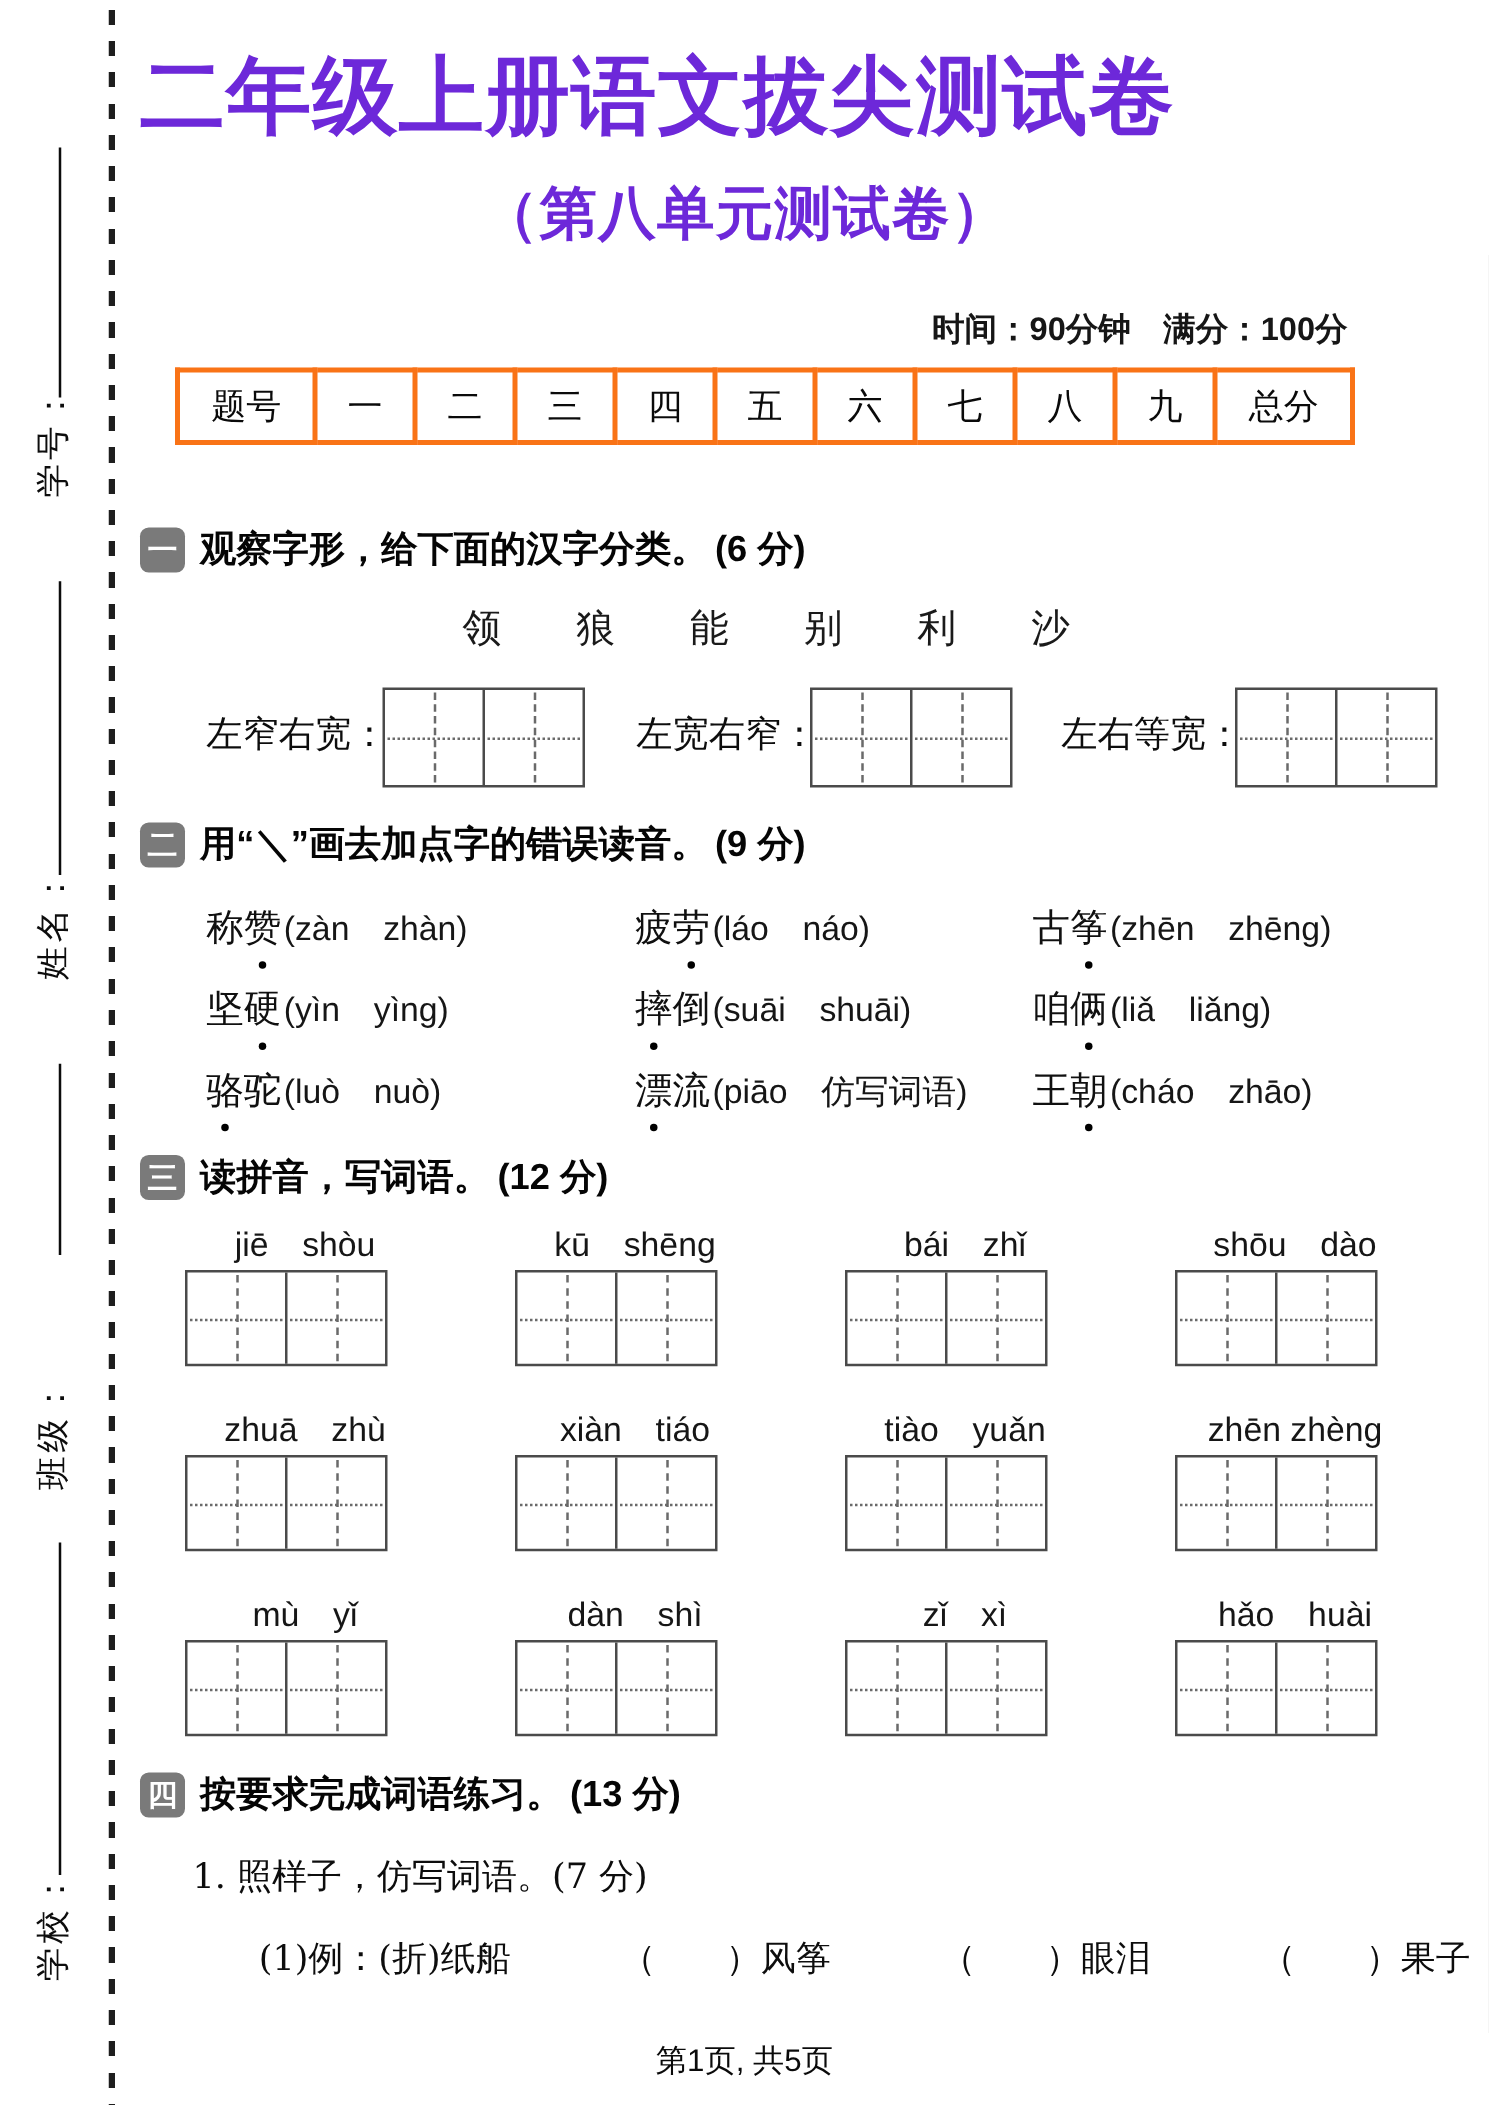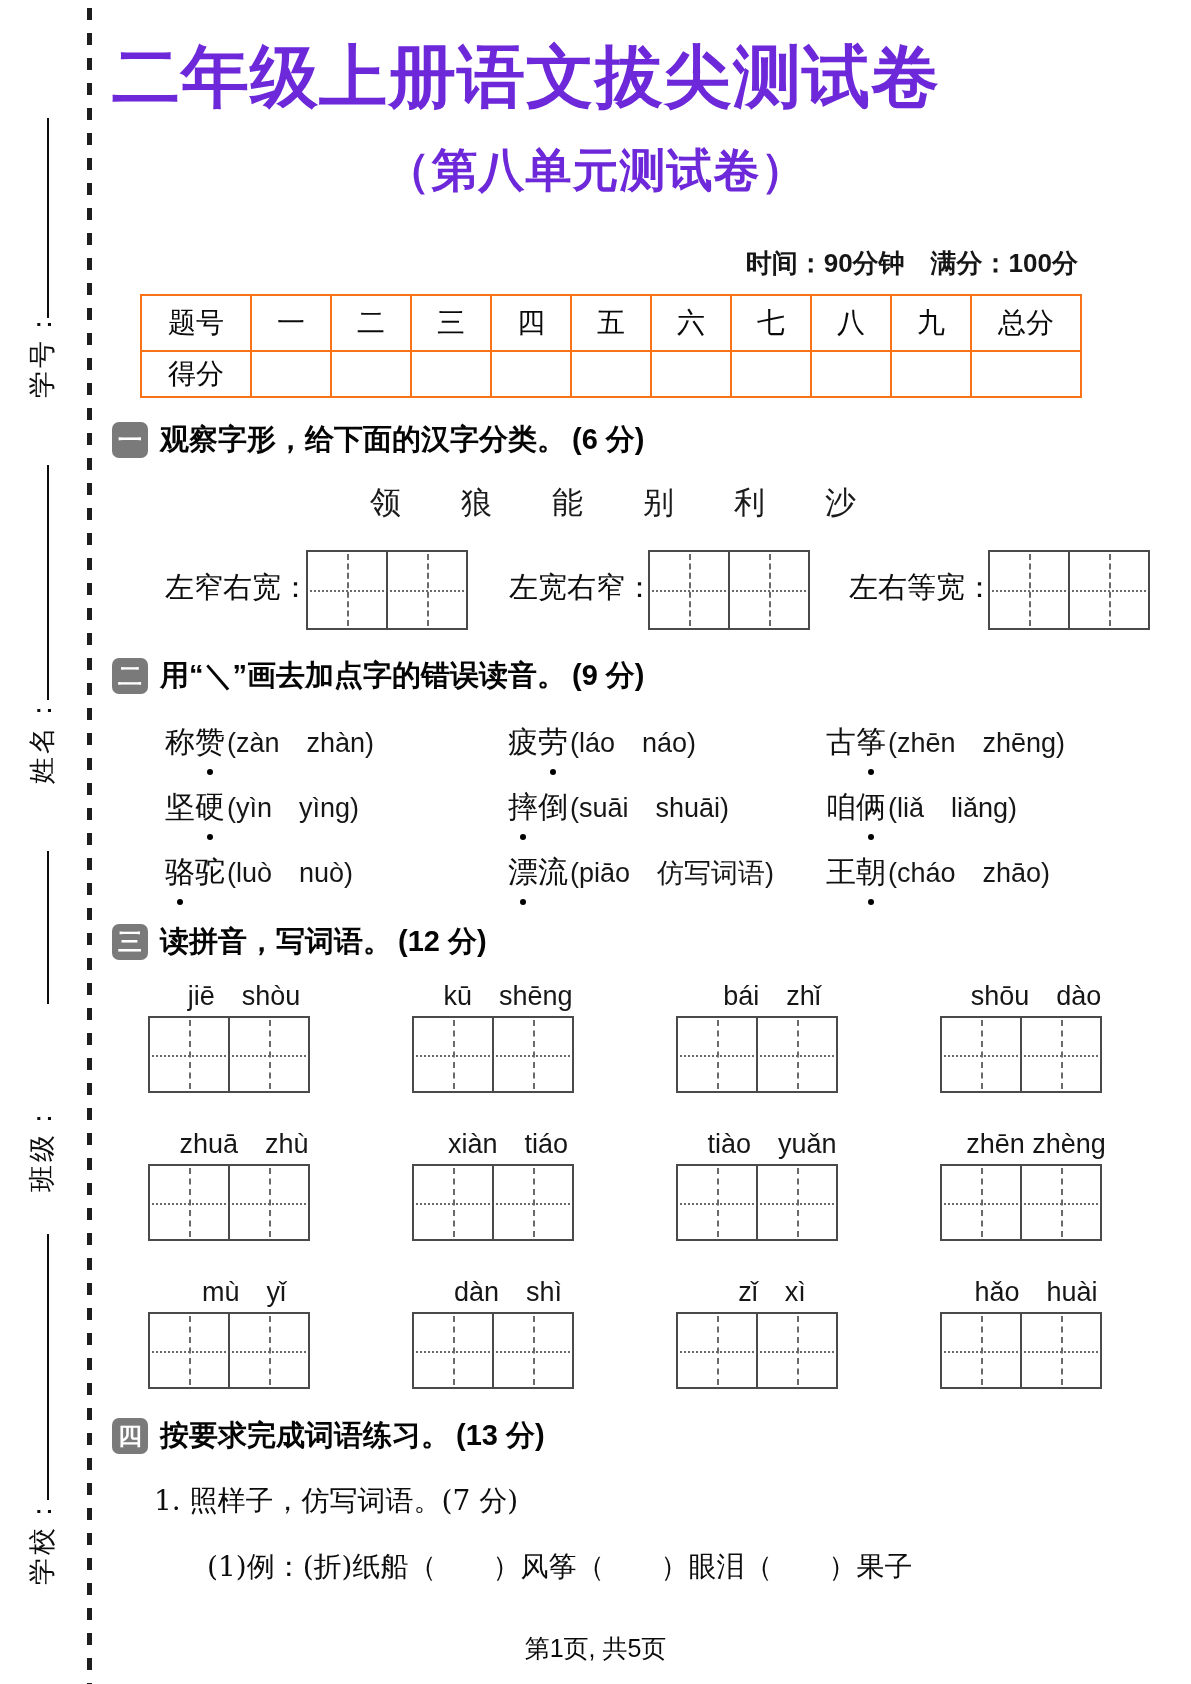--- a/index.html
+++ b/index.html
@@ -21,21 +21,21 @@
   .main { position:absolute; left:112px; top:0; width:1040px; height:1684px; }
   .head { position:absolute; left:0; top:0; width:968px; height:300px; }
   .h1 { position:absolute; top:32px; left:0; width:100%; 
         font-size:68px; font-weight:900; letter-spacing:1px; color:#6d28d9; }
   .h2 { position:absolute; top:140px; left:0; width:100%; text-align:center;
         font-size:46px; font-weight:800; letter-spacing:1px; color:#6d28d9; }
   .meta { position:absolute; top:246px; right:2px; font-size:26px; font-weight:600; color:#161616; }
   
   table.score { position:absolute; top:294px; left:28px; width:940px;
         border-collapse:collapse; table-layout:fixed; }
-  table.score td { border:2px solid #f97316; text-align:center; vertical-align:middle;
+  table.score td { border:4px solid #f97316; text-align:center; vertical-align:middle;
         font-size:28px; font-weight:500; color:#0a0a0a; padding:0; }
   table.score tr.r1 td { height:54px; }
   table.score tr.r2 td { height:44px; }
   
   .sec-title { position:absolute; display:flex; align-items:center; gap:12px;
         font-size:29px; font-weight:700; color:#050505; white-space:nowrap; }
   .badge { flex:0 0 auto; width:36px; height:36px; background:#7a7a7a; color:#fff;
         border-radius:7px; display:flex; align-items:center; justify-content:center;
         font-size:24px; font-weight:700; }
   .pts { margin-left:6px; font-weight:600; }
@@ -60,21 +60,21 @@
   .dotc::after { content:""; position:absolute; left:50%; margin-left:-3px; bottom:-12px;
         width:6px; height:6px; border-radius:50%; background:#000; }
   .py { font-size:27px; color:#161616; margin-left:2px; }
   
   .s3item { position:absolute; width:192px; text-align:center; }
   .pyw { font-size:27px; color:#161616; white-space:nowrap; height:32px; line-height:32px; }
   .s3item .tzg { width:162px; height:77px; margin-top:4px; }
   
   .s4line { position:absolute; font-family:"DejaVu Serif", serif; font-size:28px;
         color:#0d0d0d; white-space:nowrap; }
-  .s4seg { display:flex; }
+  .s4seg { display:flex; gap:88px; }
   
   .footer { position:absolute; top:1632px; left:0; width:1191px; text-align:center;
         font-size:25px; color:#0a0a0a; }
 </style>
 </head>
 <body>
 
 <div class="page">
 
   <div class="bind-line"></div>
@@ -116,33 +116,20 @@
         <td>二</td>
         <td>三</td>
         <td>四</td>
         <td>五</td>
         <td>六</td>
         <td>七</td>
         <td>八</td>
         <td>九</td>
         <td>总分</td>
       </tr>
-      <tr class="r2">
-        <td>得分</td>
-        <td></td>
-            <td></td>
-        <td></td>
-            <td></td>
-        <td></td>
-            <td></td>
-        <td></td>
-            <td></td>
-        <td></td>
-            <td></td>
-      </tr>
     </tbody>
       </table>
 
     <div class="sec-title" style="top:420px;left:0">
       <span class="badge">一</span>
       <span><span>观察字形，给下面的汉字分类。</span><span class="pts">(6 分)</span></span>
     </div>
     <div class="chars">
       <span>领</span>
       <span>狼</span>

